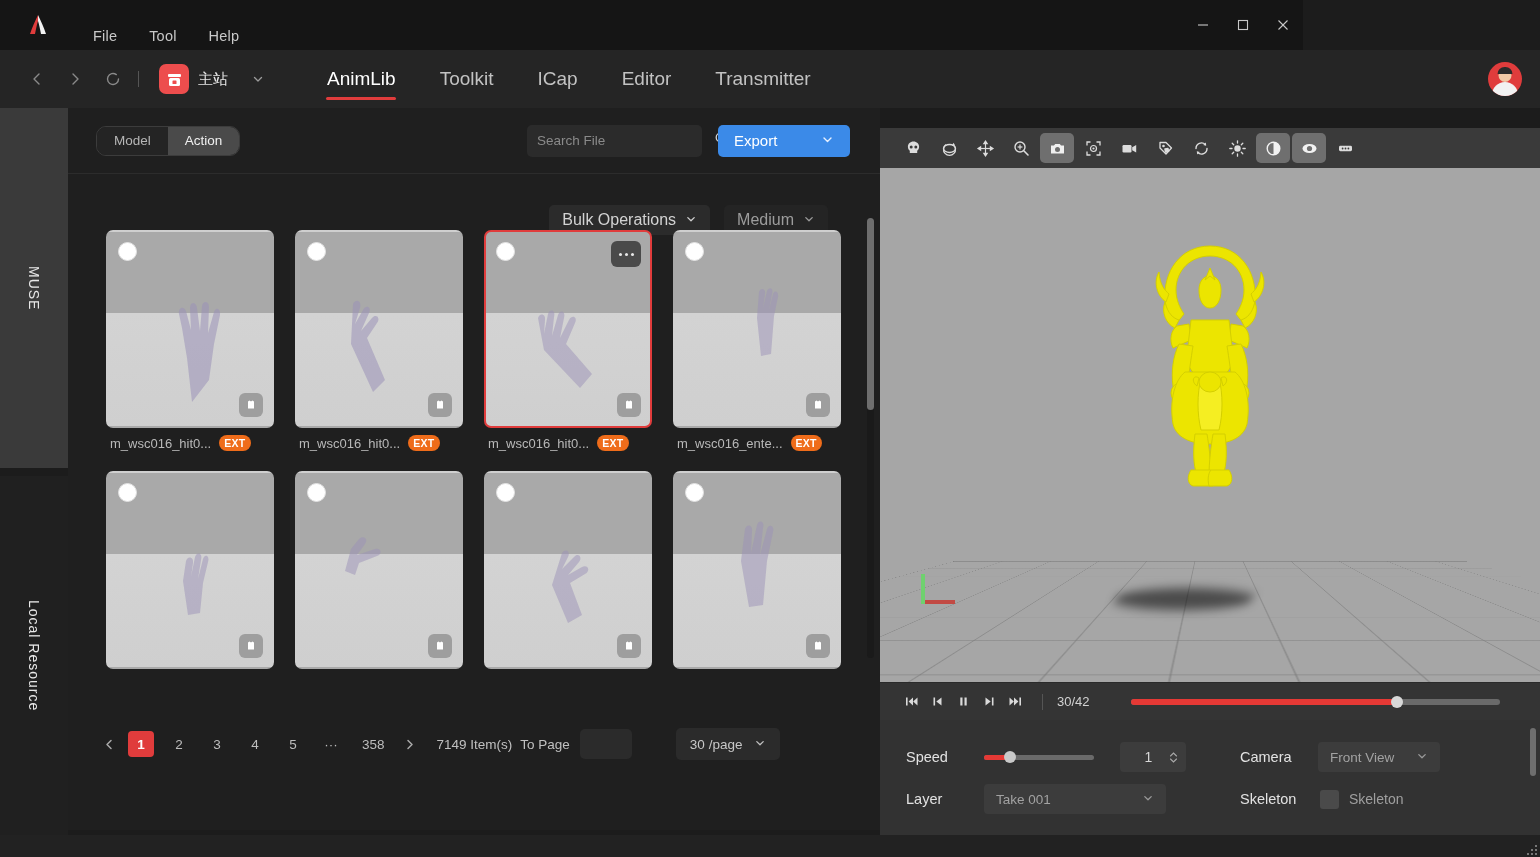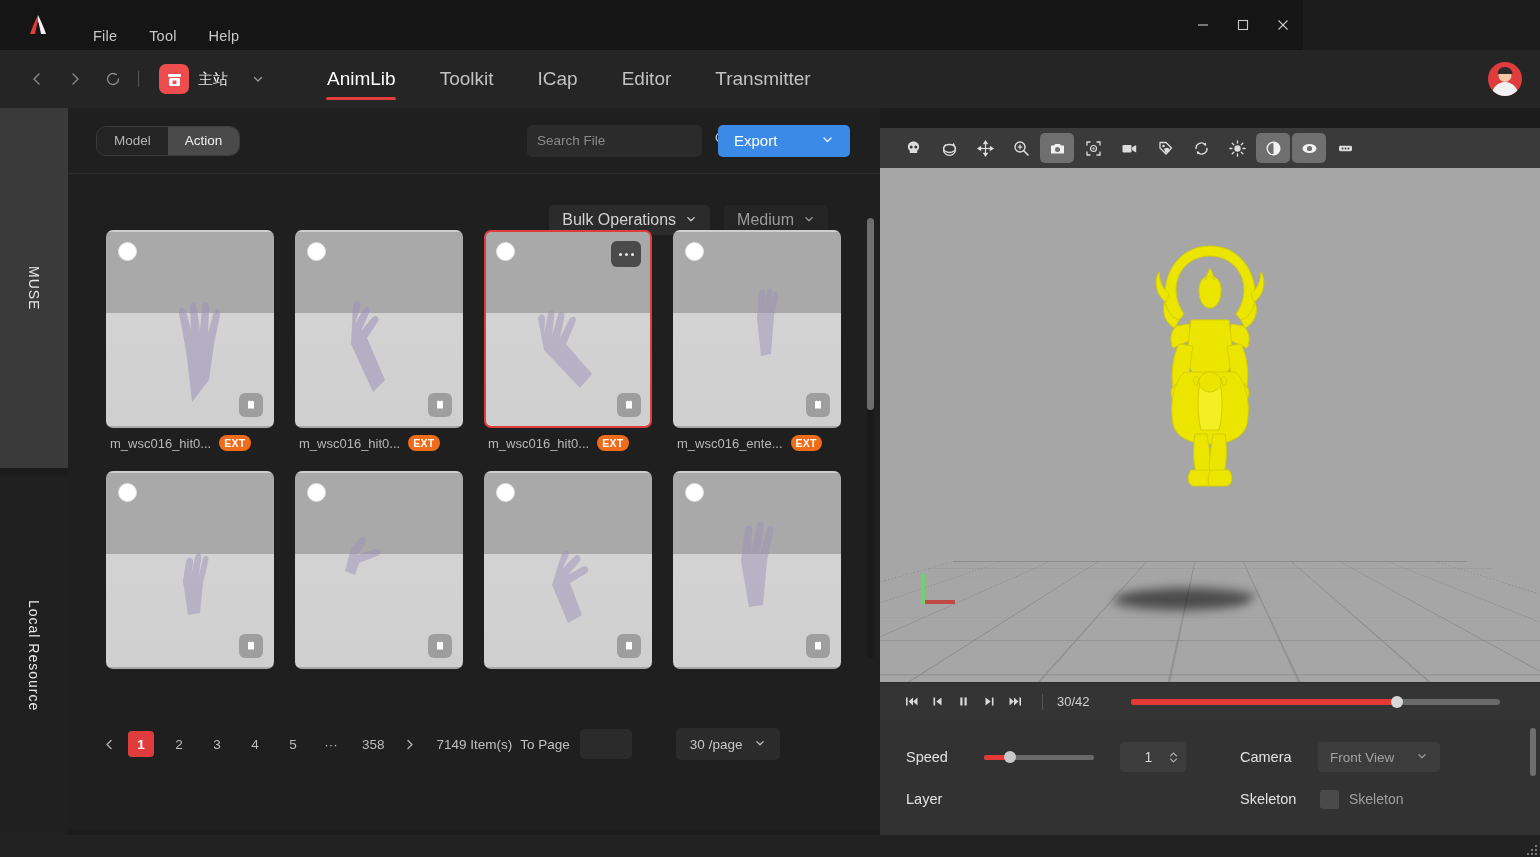--- a/index.html
+++ b/index.html
@@ -825,20 +825,28 @@
               <svg width="12" height="12" viewBox="0 0 12 12">
                   <polyline points="2.8,4.6 6,7.8 9.2,4.6" fill="none" stroke="#9a9a9a" stroke-width="1.3" stroke-linecap="round" stroke-linejoin="round"></polyline>
                 </svg>
             </span>
           </div>
         </div>
       </div>
 
       <div class="prow">
         <div class="plabel">Layer</div>
+        <div class="selectbox" style="width:182px">
+          <span>Take 001</span>
+          <span>
+            <svg width="12" height="12" viewBox="0 0 12 12">
+                <polyline points="2.8,4.6 6,7.8 9.2,4.6" fill="none" stroke="#9a9a9a" stroke-width="1.3" stroke-linecap="round" stroke-linejoin="round"></polyline>
+              </svg>
+          </span>
+        </div>
         <div class="col2" style="display:flex;align-items:center;gap:10px;">
           <div class="plabel" style="width:70px">Skeleton</div>
           <div class="checkbox"></div>
           <div style="font-size:14px;color:#9f9f9f">Skeleton</div>
         </div>
       </div>
 
       <div class="props-hdr">
         <span class="caret">▼</span>
         <span>Properties</span>

